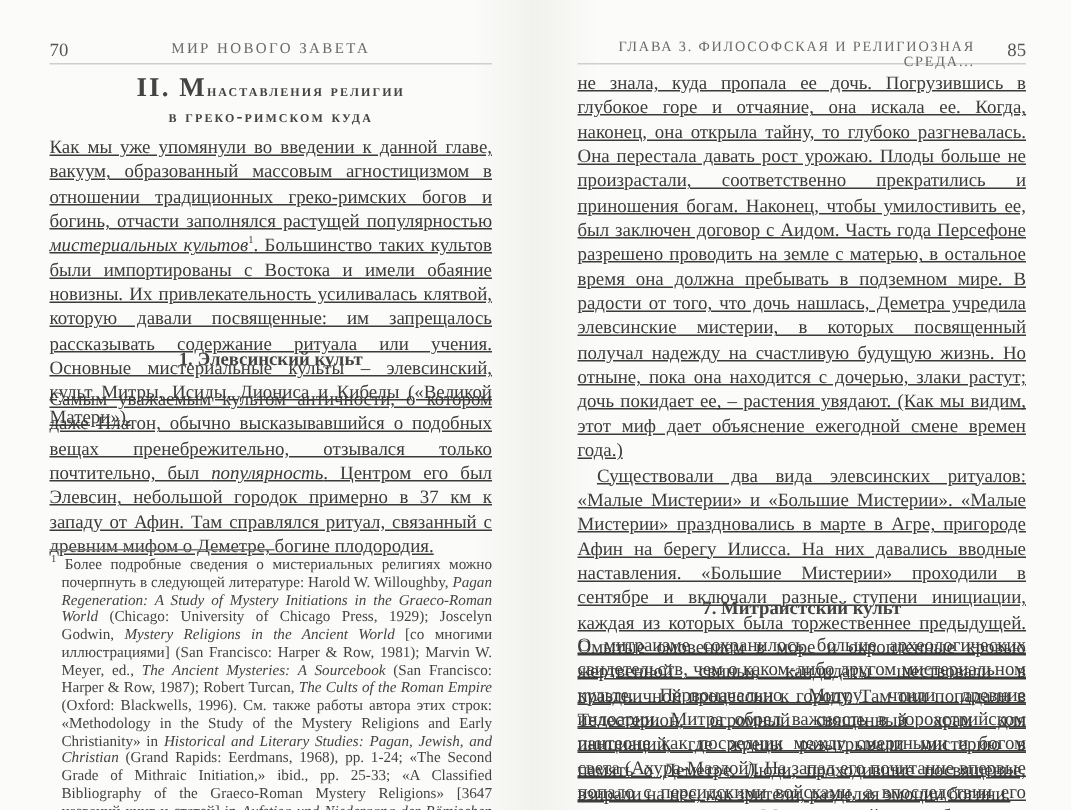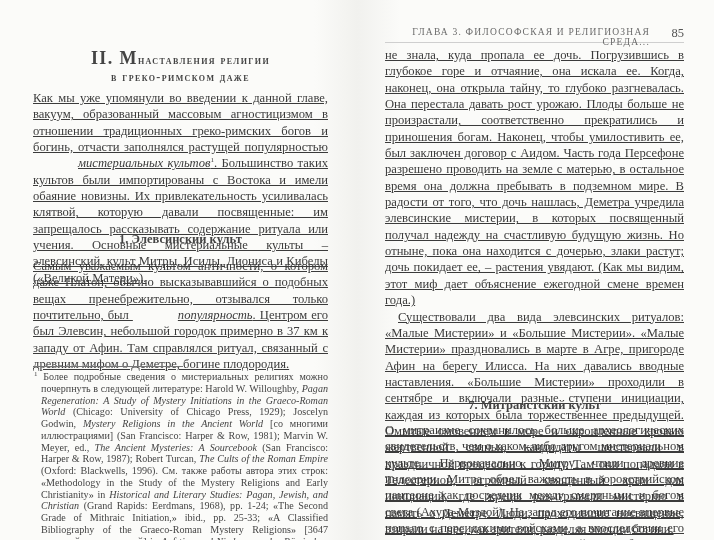--- a/index.html
+++ b/index.html
@@ -37,44 +37,48 @@
   .chapter-title .big { font-size:18px; }
   .body {
     position:absolute;
     font-size:12.6px; line-height:16.35px;
     text-align:justify; color:#3b3b3b;
   }
   .left .body { left:33px; width:295px; }
   .right .body { left:28px; width:299px; }
   .body p { margin:0; text-indent:13px;text-decoration:underline; }
   .body p.noind { text-indent:0; }
-  .body em { font-style:italic;margin-left:45px; }
+  .body em { font-style:italic; }
   sup { font-size:7px; vertical-align:super; line-height:0; }
   .sec-title {
     position:absolute; text-align:center; font-weight:bold; font-size:12.5px; color:#444;
   }
   .left .sec-title { left:33px; width:295px; }
   .right .sec-title { left:28px; width:299px; }
   .fn-rule {
     position:absolute; left:33px; top:366px; width:150px; border-top:1px solid #777;
   }
   .footnote {
     position:absolute; left:41px; top:371px; width:287px;
     font-size:10.1px; line-height:11.75px; text-align:justify; color:#444;
   }
   .footnote p { margin:0; text-indent:-7px; padding-left:0; }
 </style>
 </head>
 <body>
 
 <div class="page left">
+  <div class="running-head">
+    <span class="rh-num">70</span>
+    <span class="rh-title">Мир Нового Завета</span>
+  </div>
 
   <div class="chapter-title">
     <div><span class="big">II. М</span><span>наставления религии</span></div>
-    <div>в греко-римском даже</div>
+    <div>в греко-римском куда</div>
   </div>
 
   <div class="body" style="top:90px;">
     <p class="noind"><span>Как мы уже упомянули во введении к данной главе, вакуум, образованный массовым агностицизмом в отношении традиционных греко-римских богов и богинь, отчасти заполнялся растущей популярностью </span><em>мистериальных культов</em><sup>1</sup><span>. Большинство таких культов были импортированы с Востока и имели обаяние новизны. Их привлекательность усиливалась клятвой, которую давали посвященные: им запрещалось рассказывать содержание ритуала или учения. Основные мистериальные культы – элевсинский, культ Митры, Исиды, Диониса и Кибелы («Великой Матери»).</span></p>
   </div>
 
   <div class="sec-title" style="top:232px;">1. Элевсинский культ</div>
 
   <div class="body" style="top:258px;">
     <p class="noind"><span>Самым уважаемым культом античности, о котором даже Платон, обычно высказывавшийся о подобных вещах пренебрежительно, отзывался только почтительно, был </span><em>популярность</em><span>. Центром его был Элевсин, небольшой городок примерно в 37 км к западу от Афин. Там справлялся ритуал, связанный с древним мифом о Деметре, богине плодородия.</span></p>

